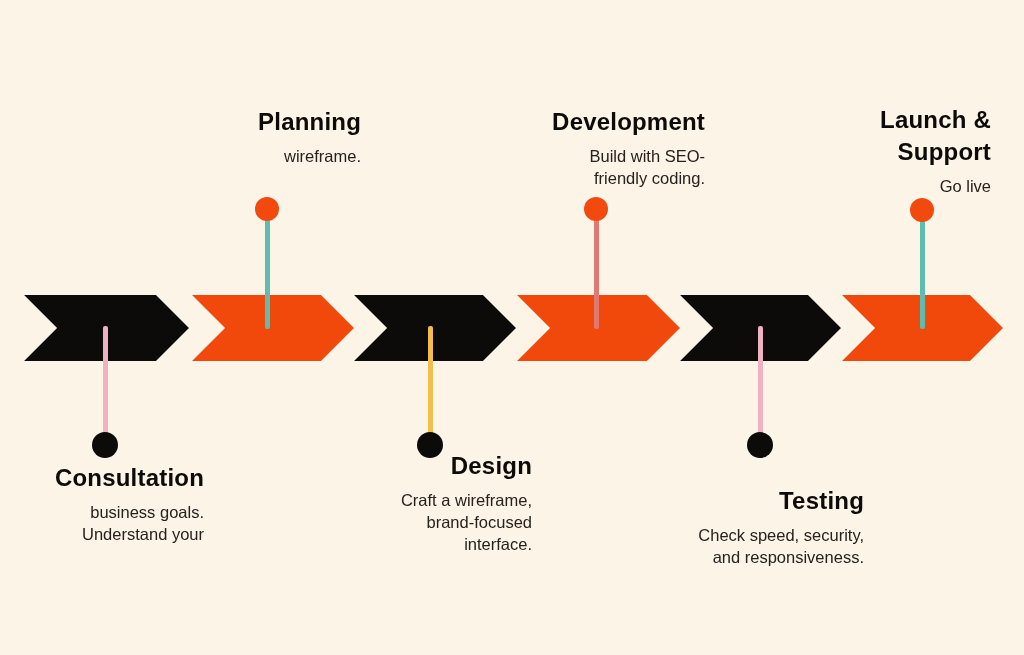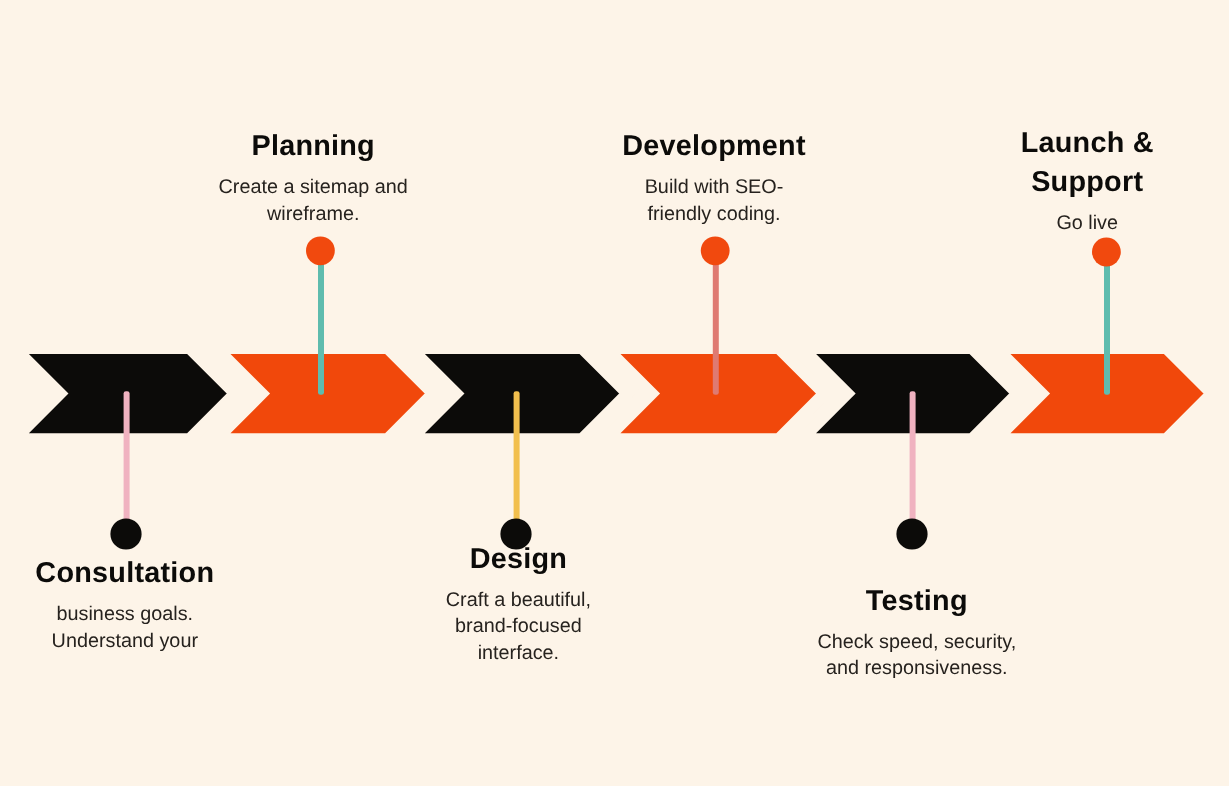--- a/index.html
+++ b/index.html
@@ -28,21 +28,21 @@
   .dot.orange { width: 24px; height: 24px; background: #f1490e; }
   .dot.black  { width: 26px; height: 26px; background: #0c0b09; }
   .dot.planning    { left: 255px; top: 197px; }
   .dot.development { left: 584px; top: 197px; }
   .dot.launch      { left: 910px; top: 198px; }
   .dot.consultation{ left:  92px; top: 432px; }
   .dot.design      { left: 417px; top: 432px; }
   .dot.testing     { left: 747px; top: 432px; }
 
   
-  .stage { position: absolute; text-align: center; z-index: 2; color: #161412; }
+  .stage { position: absolute; text-align: right; z-index: 2; color: #161412; }
   .stage .title {
     font-size: 24px; font-weight: 700; line-height: 32px;
     letter-spacing: 0.2px; margin-bottom: 7px; color: #0c0b09;
   }
   .stage .dline { font-size: 16.5px; line-height: 22px; color: #26221e; }
 
   .stage.s-consultation { left:   4px; top: 462px; width: 200px; }
   .stage.s-planning     { left: 161px; top: 106px; width: 200px; }
   .stage.s-design       { left: 332px; top: 450px; width: 200px; }
   .stage.s-development  { left: 485px; top: 106px; width: 220px; }
@@ -80,27 +80,26 @@
   <div class="dot black testing"></div>
 
   <div class="stage s-consultation">
     <div class="title">Consultation</div>
     <div class="dline">business goals.</div>
     <div class="dline">Understand your</div>
   </div>
 
   <div class="stage s-planning">
     <div class="title">Planning</div>
-    <div class="dline">Create a sitemap and</div>
     <div class="dline">wireframe.</div>
   </div>
 
   <div class="stage s-design">
     <div class="title">Design</div>
-    <div class="dline">Craft a beautiful,</div>
+    <div class="dline">Craft a wireframe,</div>
     <div class="dline">brand-focused</div>
     <div class="dline">interface.</div>
   </div>
 
   <div class="stage s-development">
     <div class="title">Development</div>
     <div class="dline">Build with SEO-</div>
     <div class="dline">friendly coding.</div>
   </div>
 

